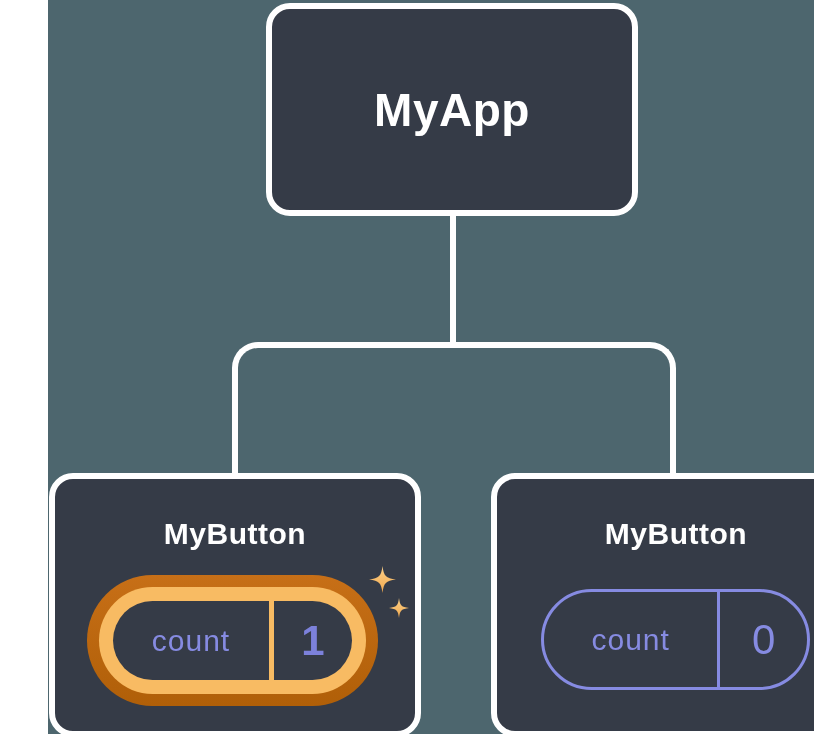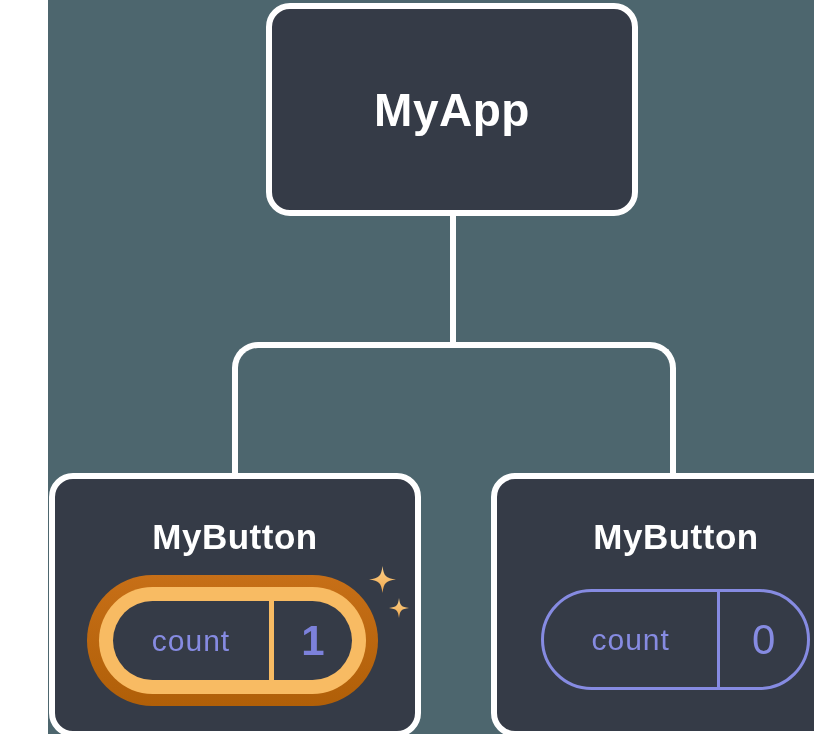--- a/index.html
+++ b/index.html
@@ -41,21 +41,21 @@
   .node-label{
     color:var(--text,#FFFFFF);
     font-weight:600;
     letter-spacing:.5px;
     line-height:1;
   }
   .node-root .node-label{font-size:46px;}
   .node-child .node-label{
     position:absolute;left:0;right:0;top:40px;
     text-align:center;
-    font-size:35px;
+    font-size:30px;
   }
   
   .pill-active{
     position:absolute;left:32px;top:96px;width:291px;height:131px;
     box-sizing:border-box;
     border-radius:999px;
     padding:12px;
     background:linear-gradient(180deg,var(--orange-dark,#C76F17),var(--orange-dark2,#B05F08));
   }
   .pill-mid{

